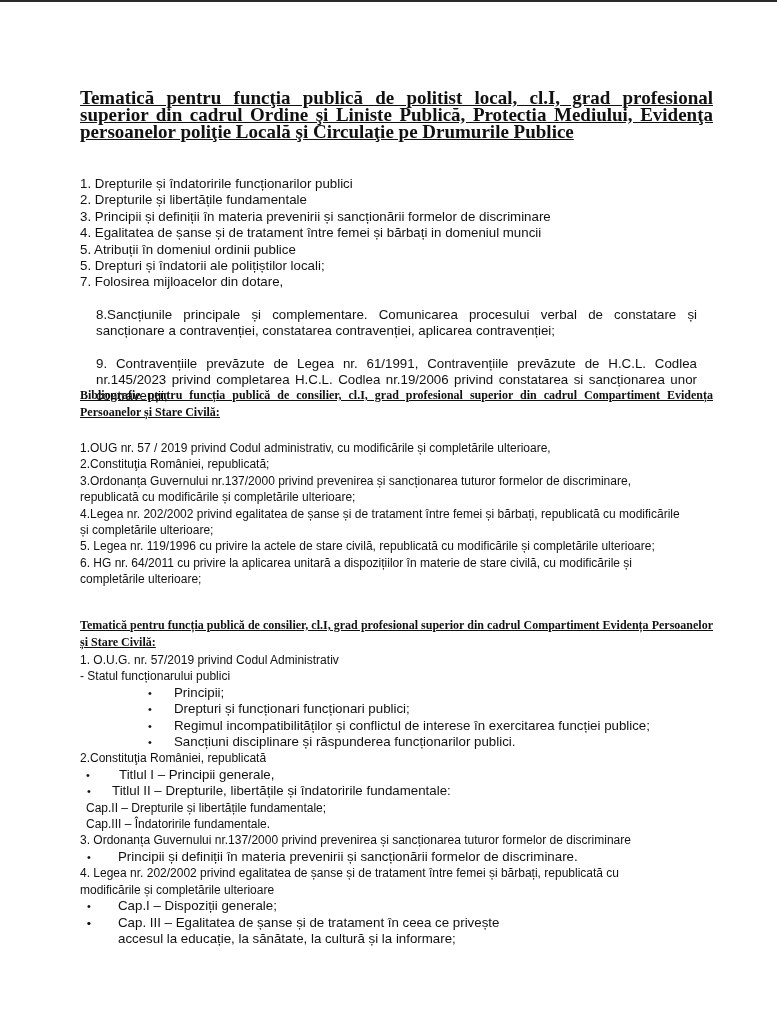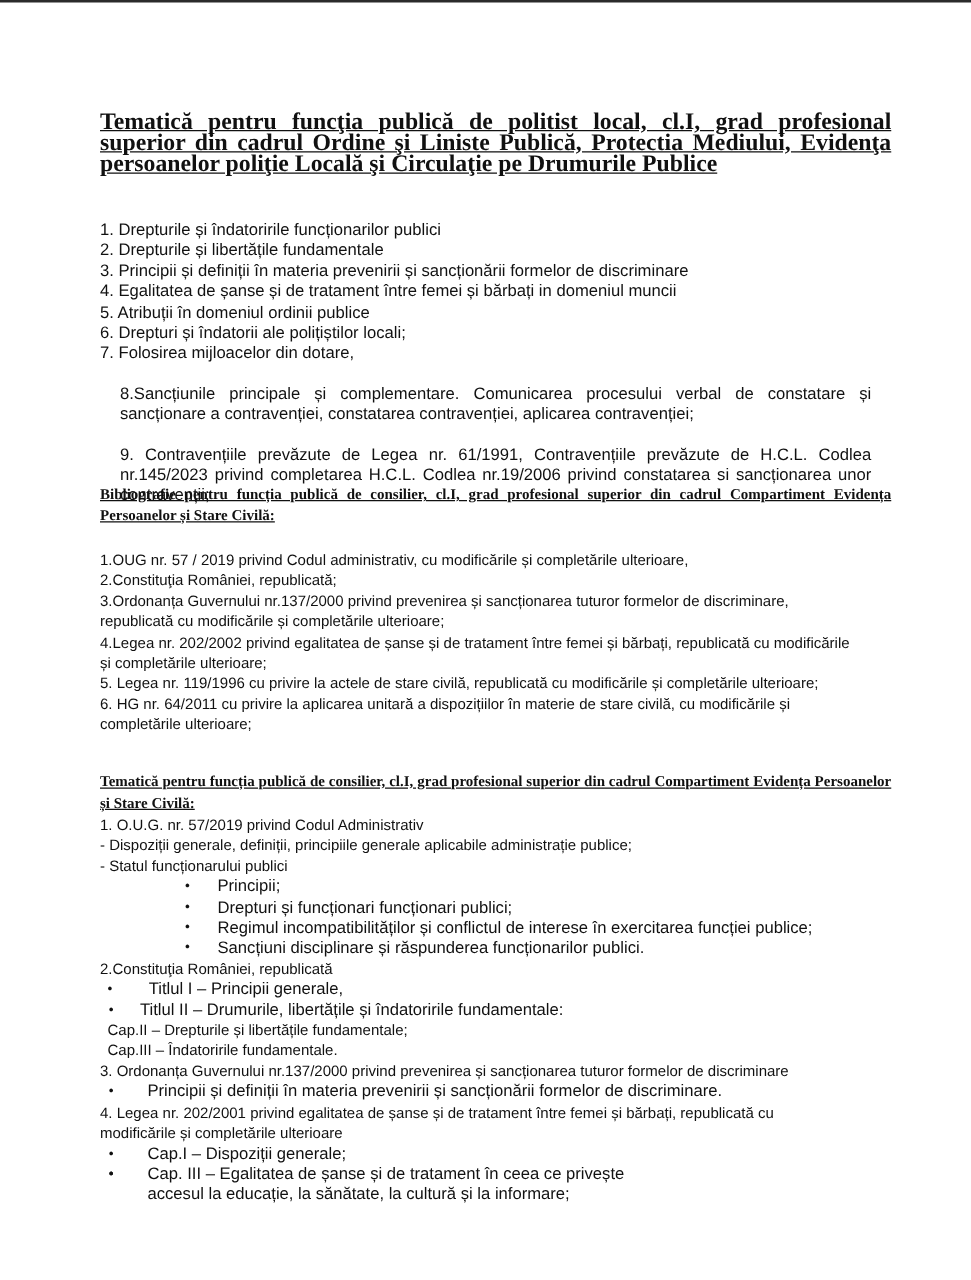--- a/index.html
+++ b/index.html
@@ -61,55 +61,54 @@
 <div class="page">
 
   <p class="heading" style="position:absolute; top:87px; width:633px;">Tematică pentru funcţia publică de politist local, cl.I, grad profesional superior din cadrul Ordine şi Liniste Publică, Protectia Mediului, Evidenţa persoanelor poliţie Locală şi Circulaţie pe Drumurile Publice</p>
 
   <div style="position:absolute; top:174px; width:633px;">
     <p class="line">1. Drepturile și îndatoririle funcționarilor publici</p>
     <p class="line">2. Drepturile și libertățile fundamentale</p>
     <p class="line">3. Principii și definiții în materia prevenirii și sancționării formelor de discriminare</p>
     <p class="line">4. Egalitatea de șanse și de tratament între femei și bărbați in domeniul muncii</p>
     <p class="line">5. Atribuții în domeniul ordinii publice</p>
-    <p class="line">6. Drepturi și îndatorii ale polițiștilor locali;</p>
+    <p class="line">5. Drepturi și îndatorii ale polițiștilor locali;</p>
     <p class="line">7. Folosirea mijloacelor din dotare,</p>
     <p class="para">8.Sancțiunile principale și complementare. Comunicarea procesului verbal de constatare și sancționare a contravenției, constatarea contravenției, aplicarea contravenției;</p>
     <p class="para">9.  Contravențiile prevăzute de Legea nr. 61/1991, Contravențiile prevăzute de H.C.L. Codlea nr.145/2023 privind completarea H.C.L. Codlea nr.19/2006 privind constatarea si sancționarea unor contravenții;</p>
   </div>
 
   <p class="heading-sans" style="position:absolute; top:385px; width:633px;">Bibliografie pentru funcția publică de consilier, cl.I, grad profesional superior din cadrul Compartiment Evidența Persoanelor și Stare Civilă:</p>
 
   <div style="position:absolute; top:438px; width:600px;">
     <p class="wrap">1.OUG nr. 57 / 2019 privind Codul administrativ, cu modificările și completările ulterioare,</p>
     <p class="wrap">2.Constituţia României, republicată;</p>
     <p class="wrap">3.Ordonanța Guvernului nr.137/2000 privind prevenirea și sancționarea tuturor formelor de discriminare, republicată cu modificările și completările ulterioare;</p>
     <p class="wrap">4.Legea nr. 202/2002 privind egalitatea de șanse și de tratament între femei și bărbați, republicată cu modificările și completările ulterioare;</p>
     <p class="wrap">5. Legea nr. 119/1996 cu privire la actele de stare civilă, republicată cu modificările și completările ulterioare;</p>
     <p class="wrap">6. HG nr. 64/2011 cu privire la aplicarea unitară a dispozițiilor în materie de stare civilă, cu modificările și completările ulterioare;</p>
   </div>
 
   <p class="heading-sans" style="position:absolute; top:615px; width:633px;">Tematică pentru funcția publică de consilier, cl.I, grad profesional superior din cadrul Compartiment Evidența Persoanelor și Stare Civilă:</p>
 
   <div style="position:absolute; top:650px; width:640px;">
     <p class="wrap">1. O.U.G. nr. 57/2019 privind Codul Administrativ</p>
-    <p class="wrap">- Dispoziții generale, definiții, principiile generale aplicabile administrație publice;</p>
     <p class="wrap">- Statul funcționarului publici</p>
     <p class="bullet b-deep"><span class="dot">•</span><span>Principii;</span></p>
     <p class="bullet b-deep"><span class="dot">•</span><span>Drepturi și funcționari funcționari publici;</span></p>
     <p class="bullet b-deep"><span class="dot">•</span><span>Regimul incompatibilităților și conflictul de interese în exercitarea funcției publice;</span></p>
     <p class="bullet b-deep"><span class="dot">•</span><span>Sancțiuni disciplinare și răspunderea funcționarilor publici.</span></p>
 
     <p class="wrap">2.Constituţia României, republicată</p>
     <p class="bullet b-mid3"><span class="dot">•</span><span>Titlul I – Principii generale,</span></p>
-    <p class="bullet b-mid2"><span class="dot">•</span><span>Titlul II – Drumurile, libertățile și îndatoririle fundamentale:</span></p>
+    <p class="bullet b-mid2"><span class="dot">•</span><span>Titlul II – Drepturile, libertățile și îndatoririle fundamentale:</span></p>
     <p class="wrap cap">Cap.II – Drepturile și libertățile fundamentale;</p>
     <p class="wrap cap">Cap.III – Îndatoririle fundamentale.</p>
 
     <p class="wrap" style="width:600px;">3. Ordonanța Guvernului nr.137/2000 privind prevenirea și sancționarea tuturor formelor de discriminare</p>
     <p class="bullet b-mid"><span class="dot">•</span><span>Principii și definiții în materia prevenirii și sancționării formelor de discriminare.</span></p>
 
-    <p class="wrap" style="width:600px;">4. Legea nr. 202/2001 privind egalitatea de șanse și de tratament între femei și bărbați, republicată cu modificările și completările ulterioare</p>
+    <p class="wrap" style="width:600px;">4. Legea nr. 202/2002 privind egalitatea de șanse și de tratament între femei și bărbați, republicată cu modificările și completările ulterioare</p>
     <p class="bullet b-mid"><span class="dot">•</span><span>Cap.I – Dispoziții generale;</span></p>
     <p class="bullet b-mid"><span class="dot">•</span></p>
     <p class="bullet b-mid" style="width:420px;"><span class="dot">•</span><span>Cap. III – Egalitatea de șanse și de tratament în ceea ce privește accesul la educație, la sănătate, la cultură și la informare;</span></p>
   </div>
 </div>
 
 </body></html>

